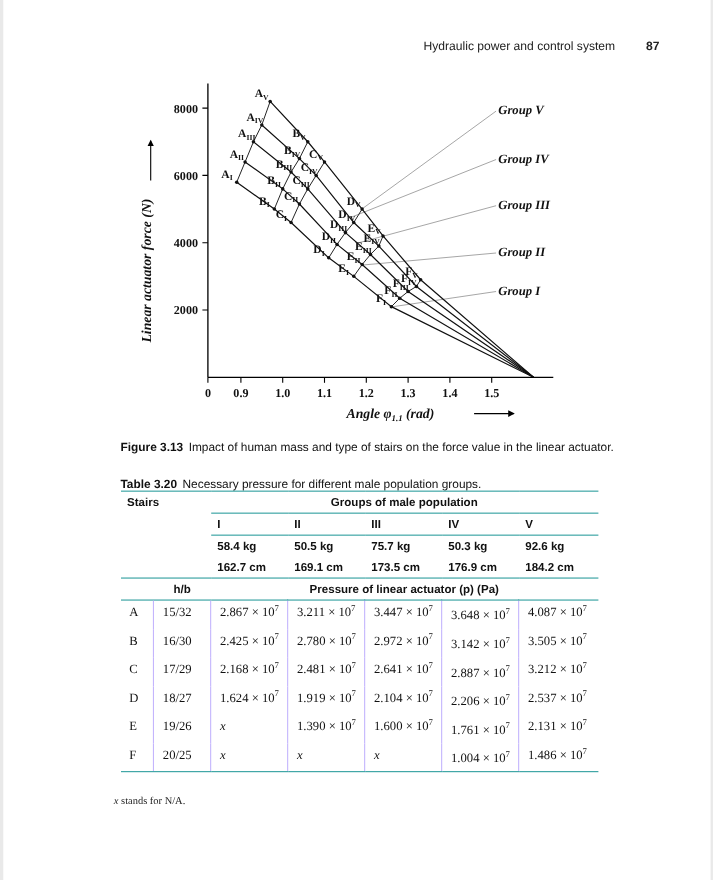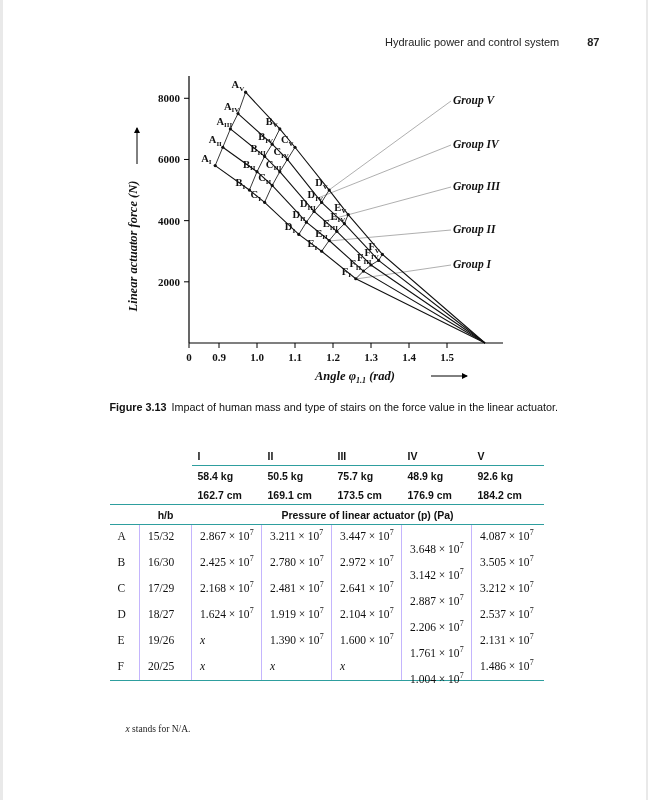--- a/index.html
+++ b/index.html
@@ -34,25 +34,25 @@
                   text-align:left;padding:4px 6px 3px 6px;vertical-align:top;}
   .press-table .bt{border-top:1px solid #2e9e9e;}
   .press-table .bb{border-bottom:1px solid #2e9e9e;}
   .press-table .groups-h{text-align:center;}
   .press-table .hb{text-align:center;}
   .press-table .press{text-align:center;}
   .press-table tbody td{height:26px;padding:5px 6px 0 8px;vertical-align:top;box-sizing:border-box;}
   .press-table tbody td.v{border-left:1px solid #c4b5fd;}
   .press-table tbody tr:last-child td{border-bottom:1px solid #2e9e9e;}
   .press-table td.stair{padding-left:8px;}
-  .press-table td.shift span{position:relative;top:13px;}
+  .press-table td.shift span{position:relative;top:3px;}
   .press-table sup{font-size:8px;line-height:0;}
   .press-table i.na{font-style:italic;}
 
-  .footnote{position:absolute;left:123px;top:714px;font-size:9.5px;color:#222;}
+  .footnote{position:absolute;left:101px;top:714px;font-size:9.5px;color:#222;}
 </style>
 </head>
 <body>
 
 <div class="page">
 
   <div class="page-header">
     <span>Hydraulic power and control system</span><span class="pageno">87</span>
   </div>
 
@@ -174,46 +174,53 @@
         <line x1="18" y1="106" x2="18" y2="70" stroke="#000" stroke-width="1" marker-end="url(#arr)"></line>
         <text x="196" y="322" class="axlabel"><tspan>Angle φ</tspan><tspan dy="3" font-size="8">1.1</tspan><tspan dy="-3"> (rad)</tspan></text>
         <line x1="312" y1="318" x2="348" y2="318" stroke="#000" stroke-width="1" marker-end="url(#arr)"></line>
       </svg>
   </div>
 
   <p class="fig-caption">
     <strong>Figure 3.13</strong><span>Impact of human mass and type of stairs on the force value in the linear actuator.</span>
   </p>
 
+  <p class="tbl-caption">
+    <strong>Table 3.20</strong><span>Necessary pressure for different male population groups.</span>
+  </p>
 
   <table class="press-table">
     <colgroup>
       <col style="width:30px">
         <col style="width:52px">
       <col style="width:70px">
         <col style="width:70px">
         <col style="width:70px">
       <col style="width:70px">
         <col style="width:72px">
     </colgroup>
     <thead>
       <tr>
+        <th class="bt" colspan="2">Stairs</th>
+        <th class="bt bb groups-h" colspan="5">Groups of male population</th>
+      </tr>
+      <tr>
         <th colspan="2"></th>
         <th class="bb">I</th>
         <th class="bb">II</th>
         <th class="bb">III</th>
         <th class="bb">IV</th>
         <th class="bb">V</th>
       </tr>
       <tr>
         <th colspan="2"></th>
         <th>58.4 kg</th>
         <th>50.5 kg</th>
         <th>75.7 kg</th>
-        <th>48.9 kg</th>
+        <th>50.3 kg</th>
         <th>92.6 kg</th>
       </tr>
       <tr>
         <th class="bb" colspan="2"></th>
         <th class="bb">162.7 cm</th>
         <th class="bb">169.1 cm</th>
         <th class="bb">173.5 cm</th>
         <th class="bb">176.9 cm</th>
         <th class="bb">184.2 cm</th>
       </tr>

